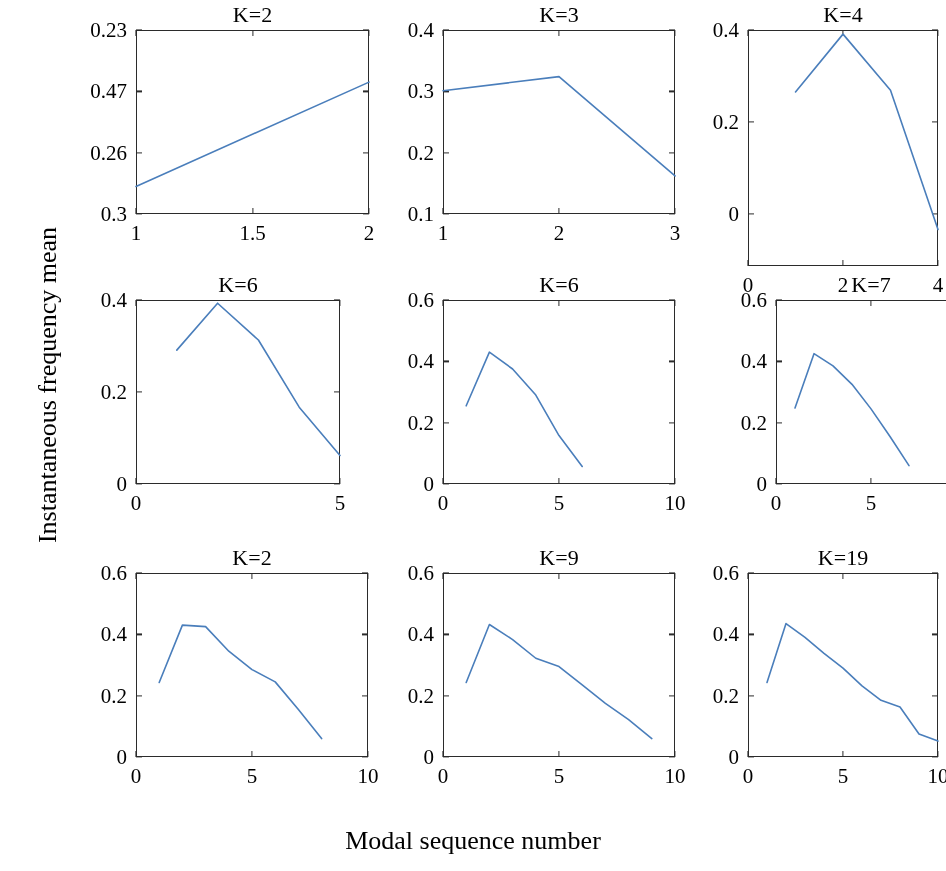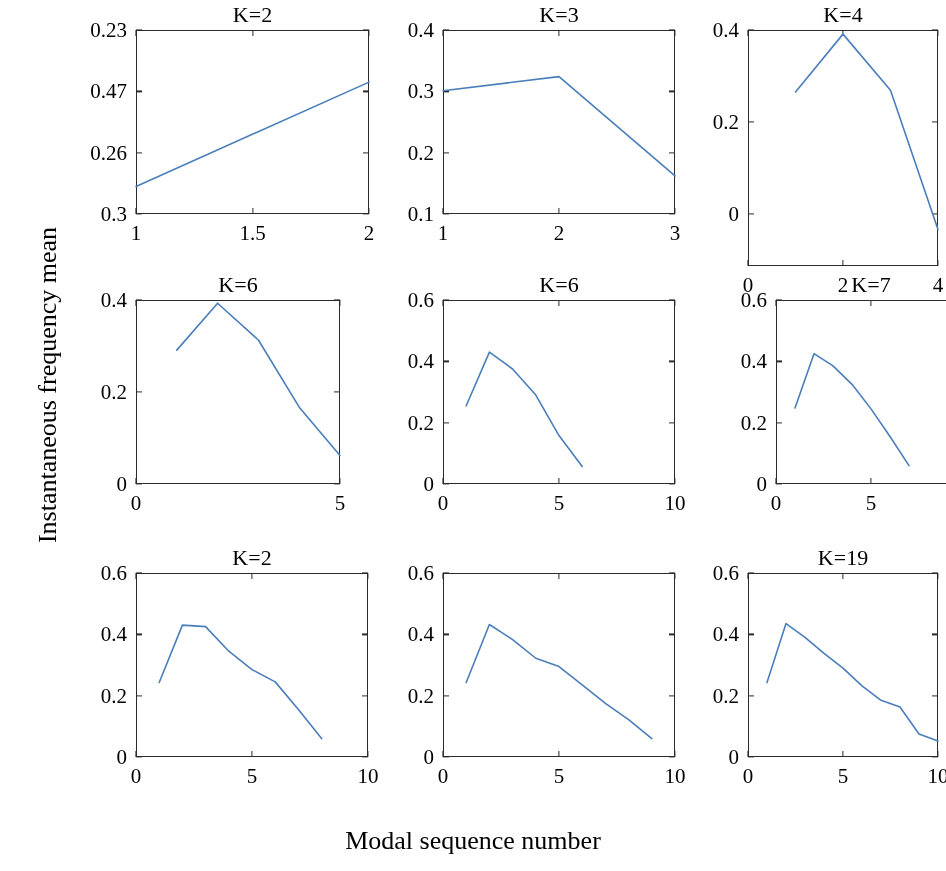--- a/index.html
+++ b/index.html
@@ -297,20 +297,21 @@
         <div class="tickmark-x top" style="left: 116px;"></div>
         <div class="xtick" style="left: 232px;">10</div>
         <div class="tickmark-x" style="left: 232px;"></div>
         <div class="tickmark-x top" style="left: 232px;"></div>
         <svg class="plot-svg" viewBox="0 0 232 184" preserveAspectRatio="none">
           <polyline points="23.20,109.48 46.40,52.13 69.60,53.67 92.80,78.20 116.00,96.60 139.20,108.87 162.40,136.47 185.60,165.60" fill="none" stroke="#4a7ebb" stroke-width="1.6" stroke-linejoin="round" stroke-linecap="round" vector-effect="non-scaling-stroke"></polyline>
         </svg>
       </div>
       <div class="panel" style="left: 443px; top: 573px; width: 232px; height: 184px;">
         <div class="axes-box"></div>
+        <div class="panel-title">K=9</div>
         <div class="ytick" style="top: 184px;">0</div>
         <div class="tickmark-y" style="top: 184px;"></div>
         <div class="tickmark-y right" style="top: 184px;"></div>
         <div class="ytick" style="top: 122.667px;">0.2</div>
         <div class="tickmark-y" style="top: 122.667px;"></div>
         <div class="tickmark-y right" style="top: 122.667px;"></div>
         <div class="ytick" style="top: 61.3333px;">0.4</div>
         <div class="tickmark-y" style="top: 61.3333px;"></div>
         <div class="tickmark-y right" style="top: 61.3333px;"></div>
         <div class="ytick" style="top: 0px;">0.6</div>

